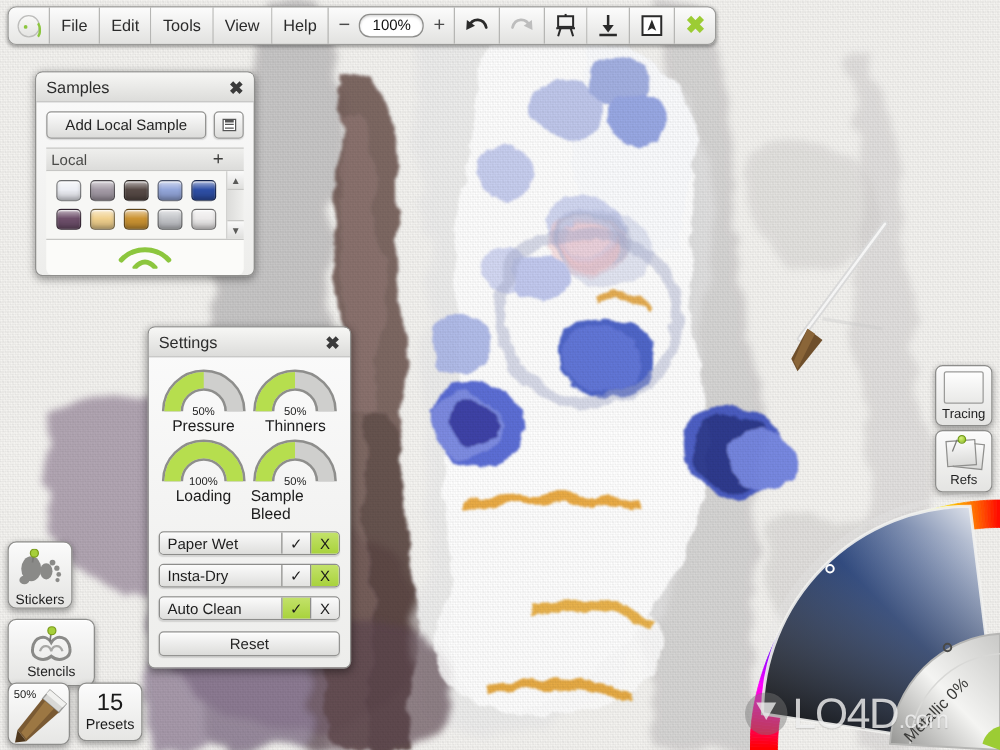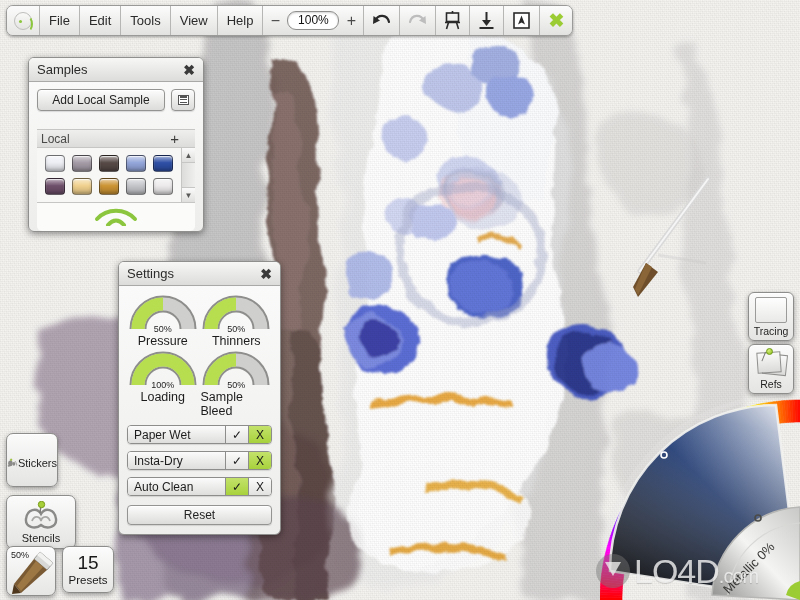--- a/index.html
+++ b/index.html
@@ -94,21 +94,21 @@
   }
   #add-local-sample { flex: 1; height: 22px; line-height: 20px; }
   #samples-menu-btn { width: 24px; height: 22px; display:flex; align-items:center; justify-content:center; }
   .menu-glyph { width: 11px; height: 10px; border: 1px solid #555; background:#fff; position: relative; }
   .menu-glyph::after {
     content: ""; position: absolute; left: 1px; right: 1px; top: 3px; height: 1px;
     background: #555; box-shadow: 0 3px 0 #555; }
   .menu-glyph::before { content:""; position:absolute; left:1px; right:1px; top:0; height:2px; background:#555; }
 
   #local-header {
-    margin-top: 18px; height: 19px; display: flex; align-items: center; justify-content: space-between;
+    margin-top: 7px; height: 19px; display: flex; align-items: center; justify-content: space-between;
     padding: 0 2px 0 4px; font-size: 12px; color: #4a4a48;
     background: linear-gradient(#efefed,#dcdcda); border-top: 1px solid #c6c6c4; border-bottom: 1px solid #c6c6c4;
   }
   #local-plus { font-size: 15px; color: #3d3d3b; line-height: 1; padding-right: 14px; }
   #swatch-area { display: flex; background: #f7f7f5; border-bottom: 1px solid #c6c6c4; }
   #swatch-grid {
     flex: 1; display: grid; grid-template-columns: repeat(5, 1fr);
     gap: 6px 7px; padding: 7px 8px;
   }
   .swatch {
@@ -191,21 +191,21 @@
   .pin { position: absolute; width: 7px; height: 7px; border-radius: 50%;
          background: radial-gradient(circle at 35% 30%, #d6ef7a, #8bbd1e);
          border: 1px solid #6f9a14; left: 12px; top: -1px; z-index: 3; }
   .pin-stem { position: absolute; left: 9px; top: 4px; width: 9px; height: 10px;
               border-left: 1.5px solid #7a7a78; transform: rotate(22deg); z-index: 2; }
 
   
   #stickers-btn { position: absolute; left: 6px; top: 433px; width: 52px; height: 54px;
     background: linear-gradient(#fbfbfb,#e4e4e2); border: 1px solid #8d8d8b; border-radius: 7px;
     box-shadow: 0 2px 5px rgba(0,0,0,.35), inset 0 1px 0 #fff;
-    display:flex; flex-direction:row; align-items:center; padding-top:5px;justify-content:space-between; }
+    display:flex; flex-direction:column; align-items:center; padding-top:5px;justify-content:space-between; }
   #stencils-btn { position: absolute; left: 6px; top: 495px; width: 70px; height: 54px;
     background: linear-gradient(#fbfbfb,#e4e4e2); border: 1px solid #8d8d8b; border-radius: 7px;
     box-shadow: 0 2px 5px rgba(0,0,0,.35), inset 0 1px 0 #fff;
     display:flex; flex-direction:column; align-items:center; padding-top:5px; }
   .tool-label { font-size: 11px; color: #1f1f1f; margin-top: 1px; }
 
   #brush-btn {
     position: absolute; left: 6px; top: 546px; width: 50px; height: 50px;
     background: linear-gradient(#fcfcfc,#e6e6e4); border: 1px solid #8d8d8b;
     border-radius: 7px; box-shadow: 0 2px 5px rgba(0,0,0,.35), inset 0 1px 0 #fff;

